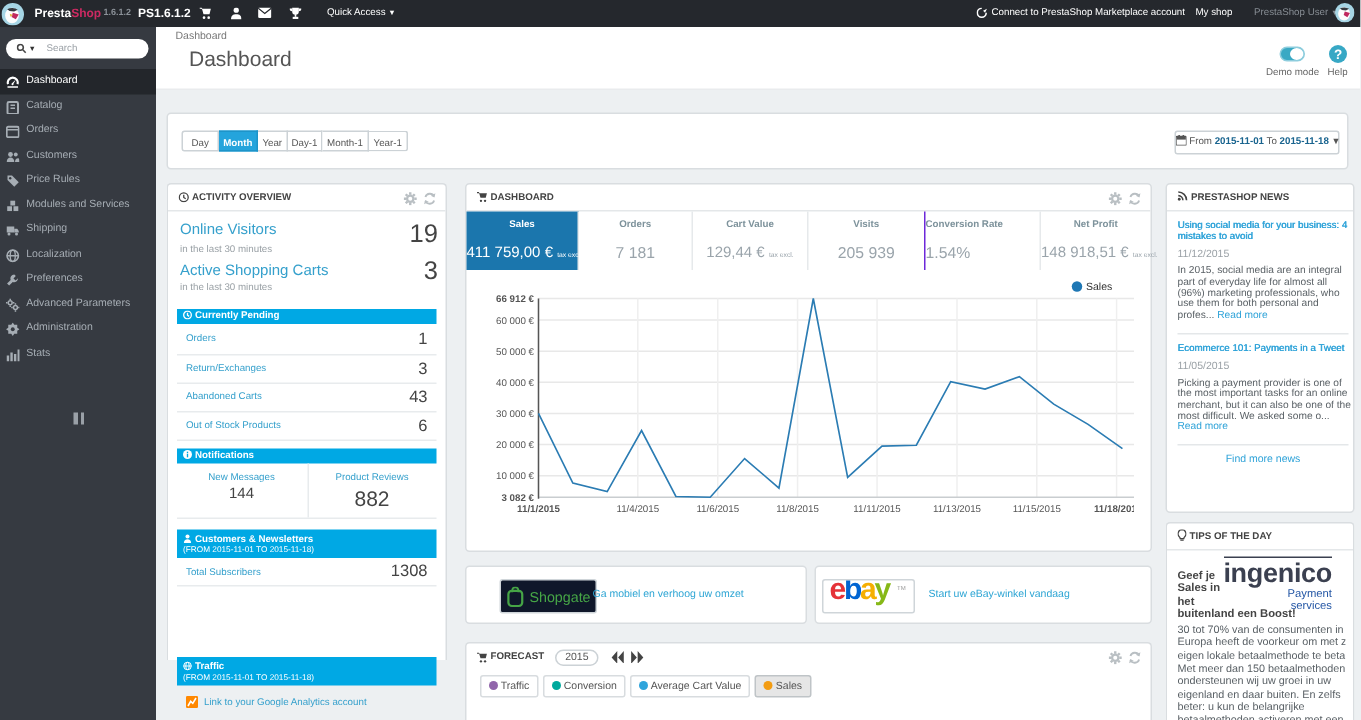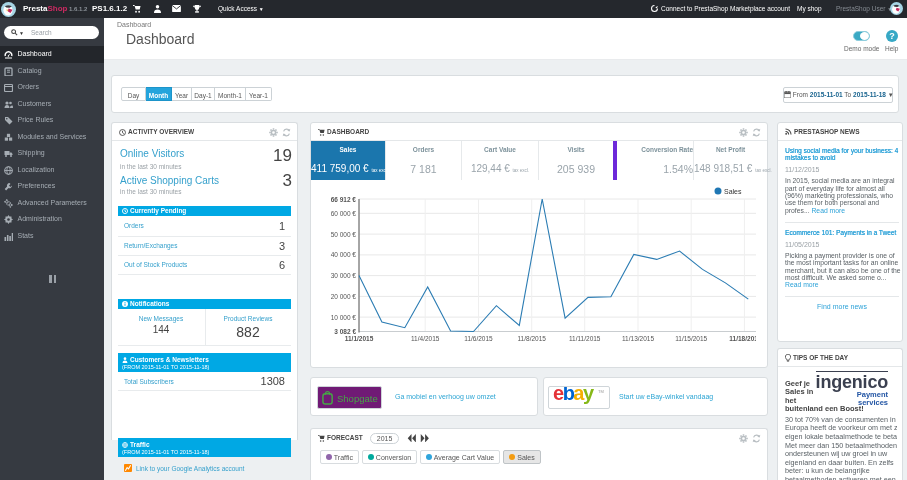--- a/index.html
+++ b/index.html
@@ -243,20 +243,24 @@
   <div class="abs" style="left:6px;top:92.5px;width:173px">
     <div class="srow" style="height:21px">
         <span class="blue" style="font-size:6.5px">Orders</span>
         <span class="num" style="font-size:11px">1</span>
       </div>
     <div class="srow" style="height:19px">
         <span class="blue" style="font-size:6.5px">Return/Exchanges</span>
         <span class="num" style="font-size:11px">3</span>
       </div>
     <div class="srow" style="height:19px">
+        <span class="blue" style="font-size:6.5px">Abandoned Carts</span>
+        <span class="num" style="font-size:11px">43</span>
+      </div>
+    <div class="srow" style="height:19px">
         <span class="blue" style="font-size:6.5px">Out of Stock Products</span>
         <span class="num" style="font-size:11px">6</span>
       </div>
   </div>
 
   <div class="abs bluebar" style="left:6px;top:176px;width:173px;height:10px;line-height:10px;padding-left:4px">
     <svg style="vertical-align:-1px;margin-right:2px;display:inline" width="6" height="6" viewBox="0 0 8 8">
         <circle cx="4" cy="4" r="4" fill="#fff"></circle>
         <rect x="3.4" y="1.5" width="1.2" height="1.2" fill="#00a8e4"></rect>
         <rect x="3.4" y="3.3" width="1.2" height="3.2" fill="#00a8e4"></rect>
@@ -329,25 +333,25 @@
       <div style="font-size:10px;margin-top:10px;white-space:nowrap">411 759,00 € <span style="font-size:4.5px">tax excl.</span></div>
     </div>
     <div style="width:76px;text-align:center;border-right:1px solid #e6e9eb">
       <div style="font-size:6.5px;font-weight:bold;color:#7d929b;margin-top:5px">Orders</div>
       <div style="font-size:10.5px;color:#9aa4ab;margin-top:10px">7 181</div>
     </div>
     <div style="width:77px;text-align:center;border-right:1px solid #e6e9eb">
       <div style="font-size:6.5px;font-weight:bold;color:#7d929b;margin-top:5px">Cart Value</div>
       <div style="font-size:10px;color:#9aa4ab;margin-top:10px;white-space:nowrap">129,44 € <span style="font-size:4.5px">tax excl.</span></div>
     </div>
-    <div style="width:78px;text-align:center;border-right:4px solid #6d28d9">
+    <div style="width:78px;text-align:center;border-right:1px solid #6d28d9">
       <div style="font-size:6.5px;font-weight:bold;color:#7d929b;margin-top:5px">Visits</div>
       <div style="font-size:10.5px;color:#9aa4ab;margin-top:10px">205 939</div>
     </div>
-    <div style="width:77px;text-align:right;border-right:1px solid #e6e9eb">
+    <div style="width:77px;text-align:left;border-right:1px solid #e6e9eb">
       <div style="font-size:6.5px;font-weight:bold;color:#7d929b;margin-top:5px">Conversion Rate</div>
       <div style="font-size:10.5px;color:#9aa4ab;margin-top:10px">1.54%</div>
     </div>
     <div style="width:73px;text-align:center">
       <div style="font-size:6.5px;font-weight:bold;color:#7d929b;margin-top:5px">Net Profit</div>
       <div style="font-size:10px;color:#9aa4ab;margin-top:10px;white-space:nowrap">148 918,51 € <span style="font-size:4.5px">tax excl.</span></div>
     </div>
   </div>
 
   <svg class="abs" style="left:0;top:57px" width="445" height="188" viewBox="0 0 445 188" id="chart">
@@ -384,21 +388,21 @@
       <text x="434.4" y="161" text-anchor="middle" font-size="6.5" fill="#555" font-weight="bold">11/18/2015</text>
       <line x1="48" y1="151.5" x2="445" y2="151.5" stroke="#c9cdd0"></line>
       <line x1="48" y1="19" x2="48" y2="152.5" stroke="#555" stroke-width="1"></line>
       <polyline points="48.0,95.6 70.9,142.1 93.8,147.7 116.7,107.0 139.6,151.0 162.5,151.5 185.4,125.7 208.3,145.4 231.2,19.0 254.1,138.2 277.0,117.4 299.9,116.8 322.8,74.4 345.7,79.4 368.6,71.1 391.5,89.4 414.4,102.9 437.3,119.1 " fill="none" stroke="#2b7cb3" stroke-width="1.1"></polyline>
       <circle cx="407" cy="11" r="3.5" fill="#1f77b4"></circle>
       <text x="413" y="13.5" font-size="7" fill="#333">Sales</text>
     </svg>
 </div>
 
 <div class="panel" style="left:310px;top:377px;width:228px;height:39px">
-  <div class="abs" style="left:6px;top:8px;width:65px;height:23px;border:1px solid #cfd5d9;border-radius:2px;background:#701a75">
+  <div class="abs" style="left:22px;top:8px;width:65px;height:23px;border:1px solid #cfd5d9;border-radius:2px;background:#0f172a">
     <svg class="abs" style="left:4px;top:4px" width="12" height="14" viewBox="0 0 13 15">
         <rect x="1" y="3" width="10" height="11" rx="2.5" fill="none" stroke="#46a546" stroke-width="1.6"></rect>
         <path d="M3.8 4V2.8A2.2 2.2 0 0 1 8.2 2.8V4" fill="none" stroke="#46a546" stroke-width="1.3"></path>
       </svg>
     <span class="abs" style="left:19px;top:6px;font-size:9.5px;color:#46a546">Shopgate</span>
   </div>
   <span class="abs" style="left:84px;top:15px;font-size:7px;color:#2da5d4">Ga mobiel en verhoog uw omzet</span>
 </div>
 <div class="panel" style="left:543px;top:377px;width:225px;height:39px">
   <div class="abs" style="left:4px;top:8px;width:62px;height:23px;border:1px solid #cfd5d9;border-radius:2px;background:#fff;overflow:hidden">
@@ -463,19 +467,19 @@
 </div>
 
 <div class="panel" style="left:777px;top:348px;width:126px;height:132px;border-bottom:none;border-radius:3px 3px 0 0">
   <div class="phead"><svg style="vertical-align:-1.5px;margin-right:2px;display:inline" width="6" height="8" viewBox="0 0 7 9">
         <path d="M3.5 0A3.2 3.2 0 0 0 1.5 5.6c.4.4.6.8.6 1.4h2.8c0-.6.2-1 .6-1.4A3.2 3.2 0 0 0 3.5 0z" fill="none" stroke="#444" stroke-width="1"></path>
         <rect x="2.2" y="7.6" width="2.6" height="1" fill="#444"></rect>
       </svg>TIPS OF THE DAY</div>
   <div class="abs" style="left:7px;top:22px;width:112px">
     <div style="float:right;width:86px;padding-right:9px;text-align:right">
       <div style="display:inline-block;border-top:1.5px solid #3b4050;padding-top:1px;font-size:18px;font-weight:bold;color:#3b4050;letter-spacing:-0.2px;line-height:1">ingenico</div>
-      <div style="font-size:7.5px;font-weight:bold;color:#2255a4;line-height:1.08;margin-top:-1px">Payment<br>services</div>
+      <div style="font-size:7.5px;font-weight:normal;color:#2255a4;line-height:1.08;margin-top:-1px">Payment<br>services</div>
     </div>
     <div style="font-size:7.5px;font-weight:bold;color:#444;line-height:1.13;padding-top:9px;white-space:nowrap">Geef je<br>Sales in<br>het<br>buitenland een Boost!</div>
     <div style="clear:both"></div>
     <div style="font-size:7.2px;color:#5a6166;line-height:8.6px;margin-top:2px;white-space:nowrap;width:112px;overflow:hidden">30 tot 70% van de consumenten in<br>Europa heeft de voorkeur om met zijn<br>eigen lokale betaalmethode te betalen.<br>Met meer dan 150 betaalmethoden,<br>ondersteunen wij uw groei in uw<br>eigenland en daar buiten. En zelfs<br>beter: u kun de belangrijke<br>betaalmethoden activeren met een</div>
   </div>
 </div>
 
 </body></html>

